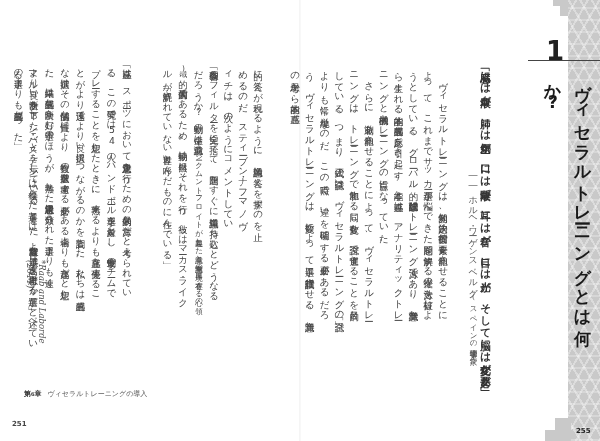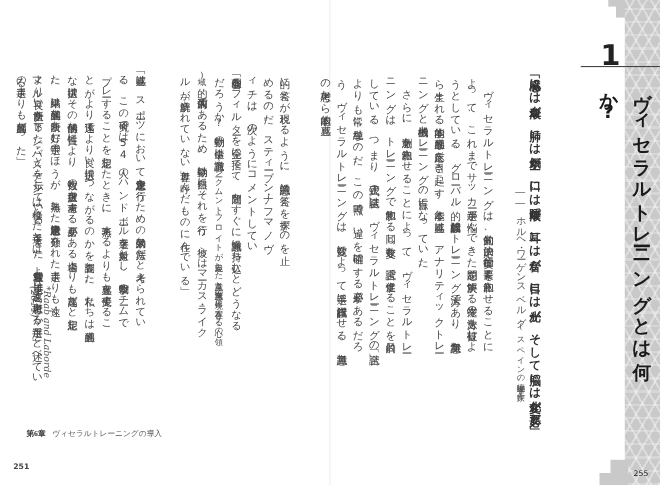--- a/index.html
+++ b/index.html
@@ -89,21 +89,21 @@
     .running-head .chap { font-weight: bold; color: #333; margin-right: 6px; }
 
     .page-num-left {
       position: absolute; left: 12px; top: 420px;
       font-family: "DejaVu Sans", "Liberation Sans", sans-serif;
       font-size: 7px; color: #444; font-weight: bold;
     }
     .page-num-right {
       position: absolute; left: 576px; top: 427px;
       font-family: "DejaVu Sans", "Liberation Sans", sans-serif;
-      font-size: 7px; color: #222; font-weight: normal;
+      font-size: 7px; color: #222; font-weight: bold;
     }
   </style>
 </head>
 <body>
 
 <div class="spread">
   <div class="gutter"></div>
 
   <div class="pattern-notch-top"></div>
   <div class="pattern-notch-top2"></div>

